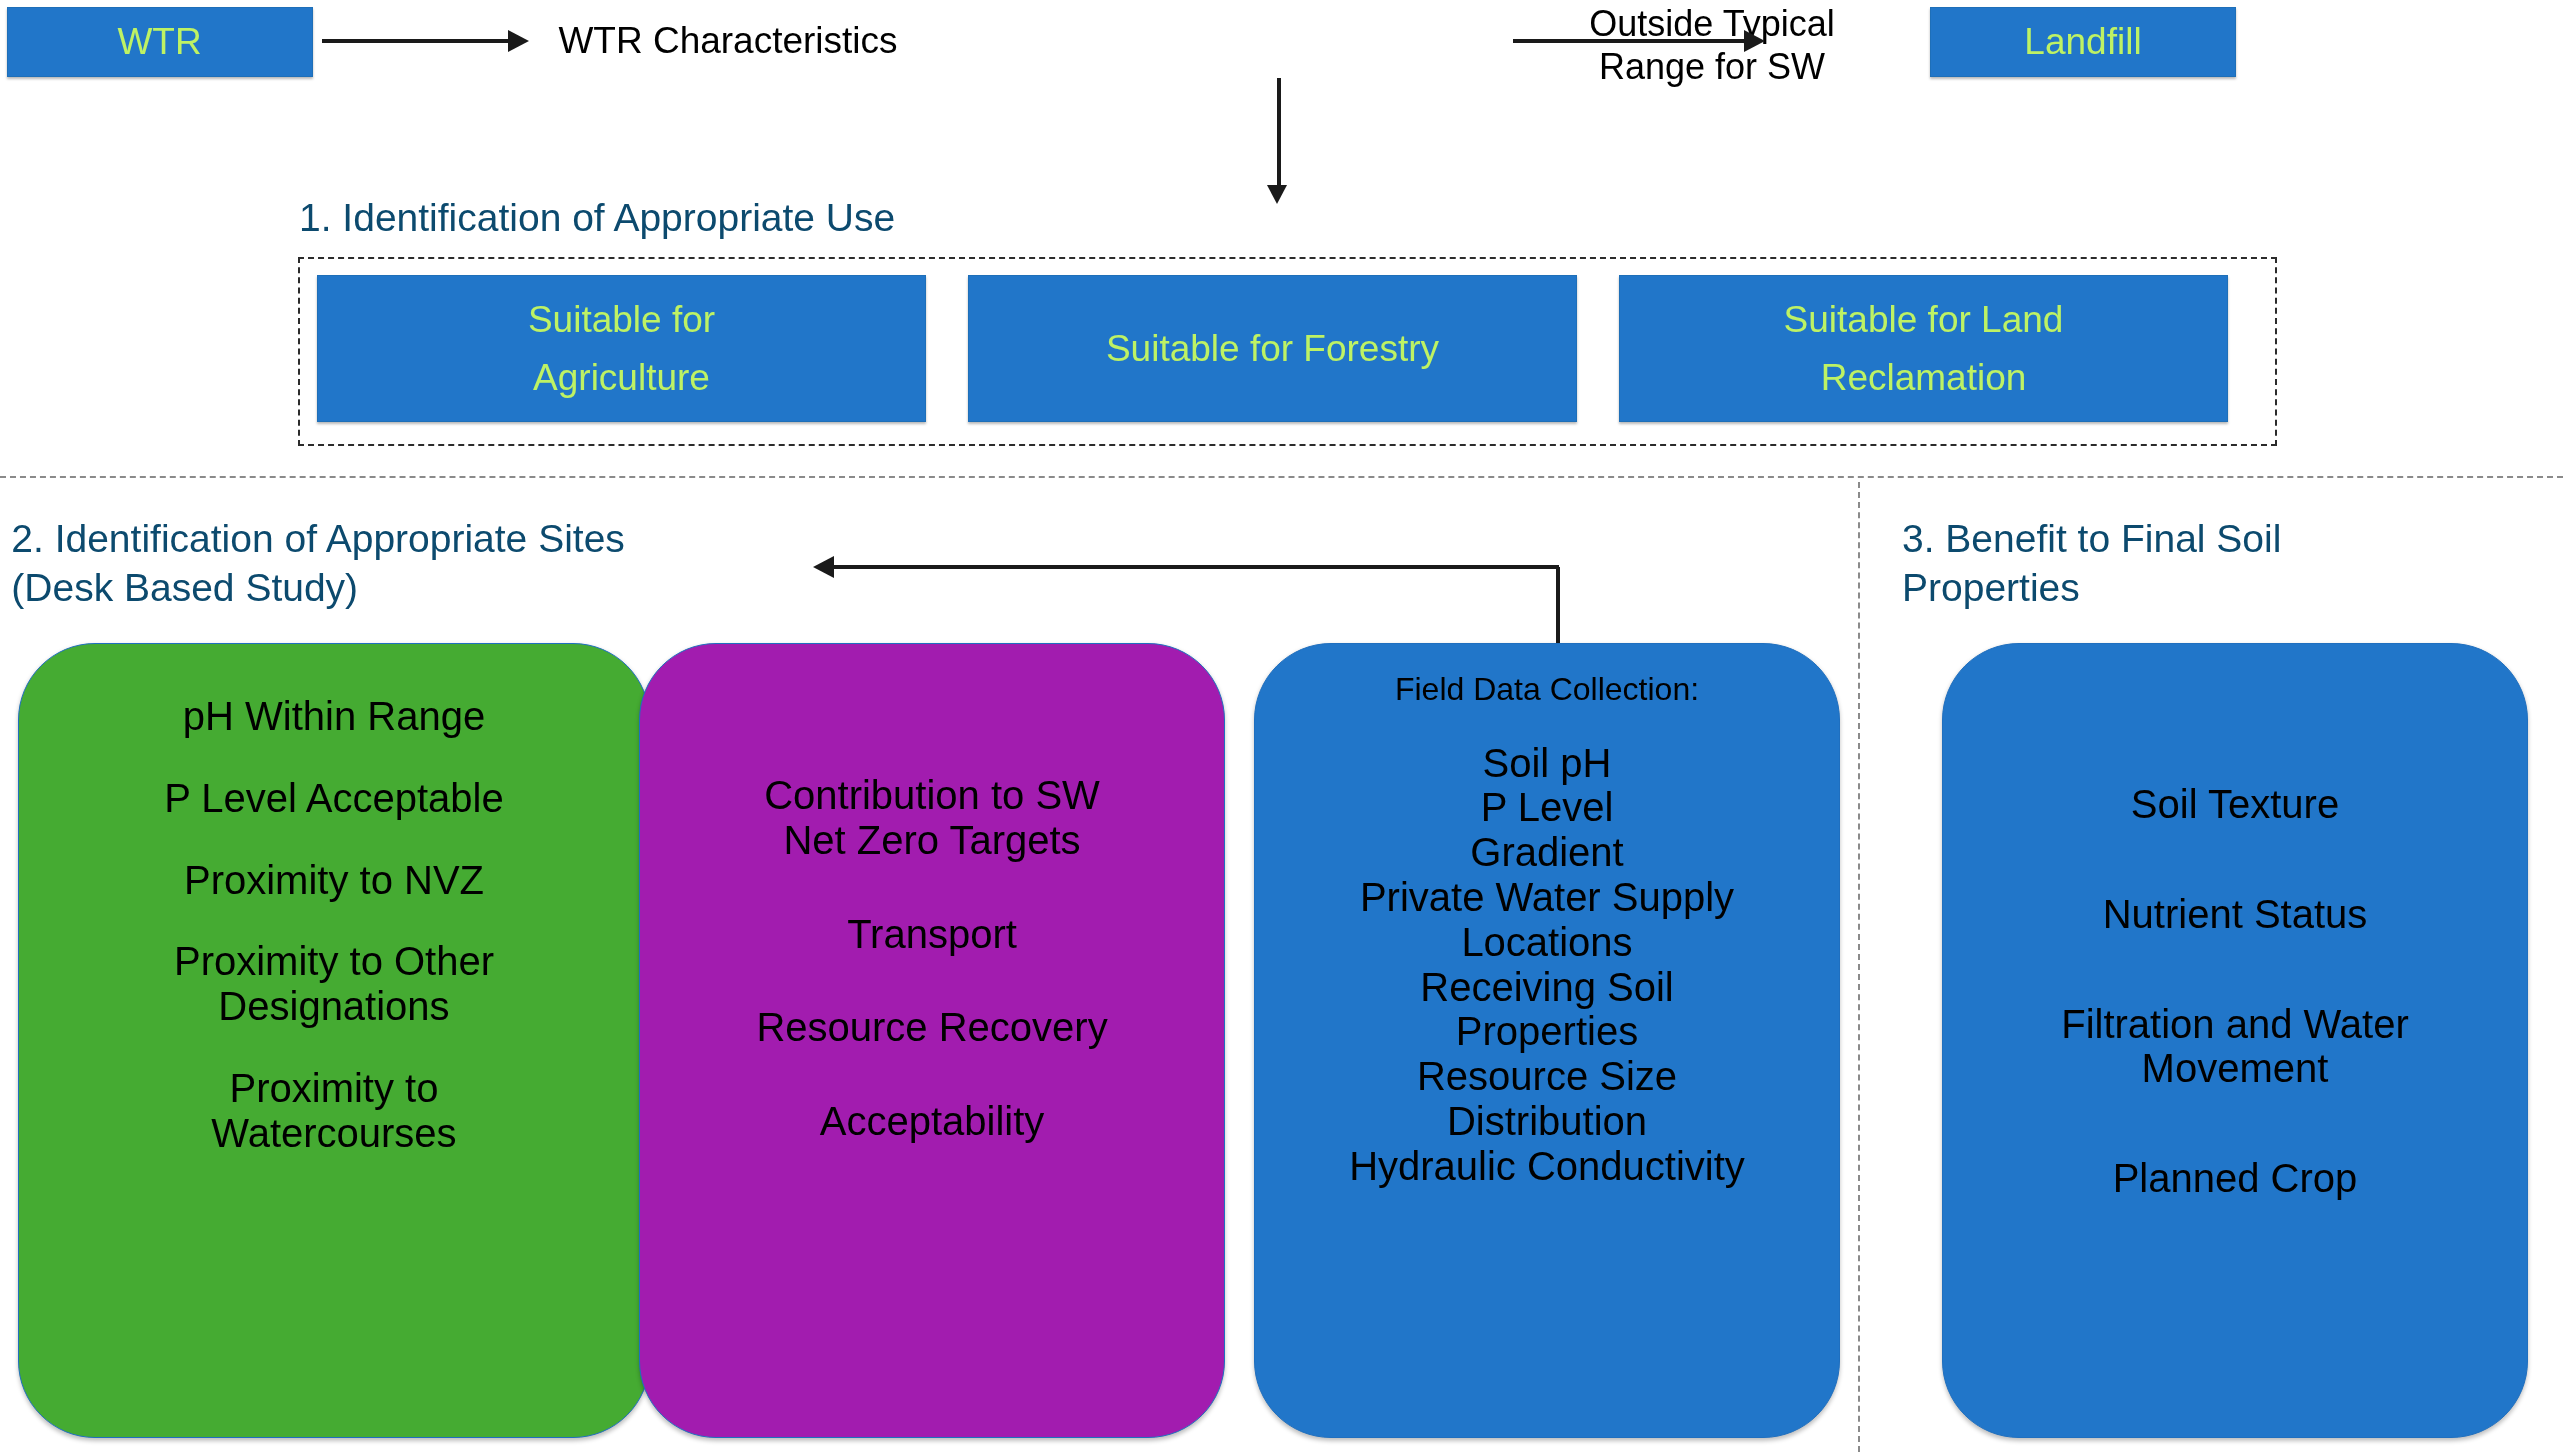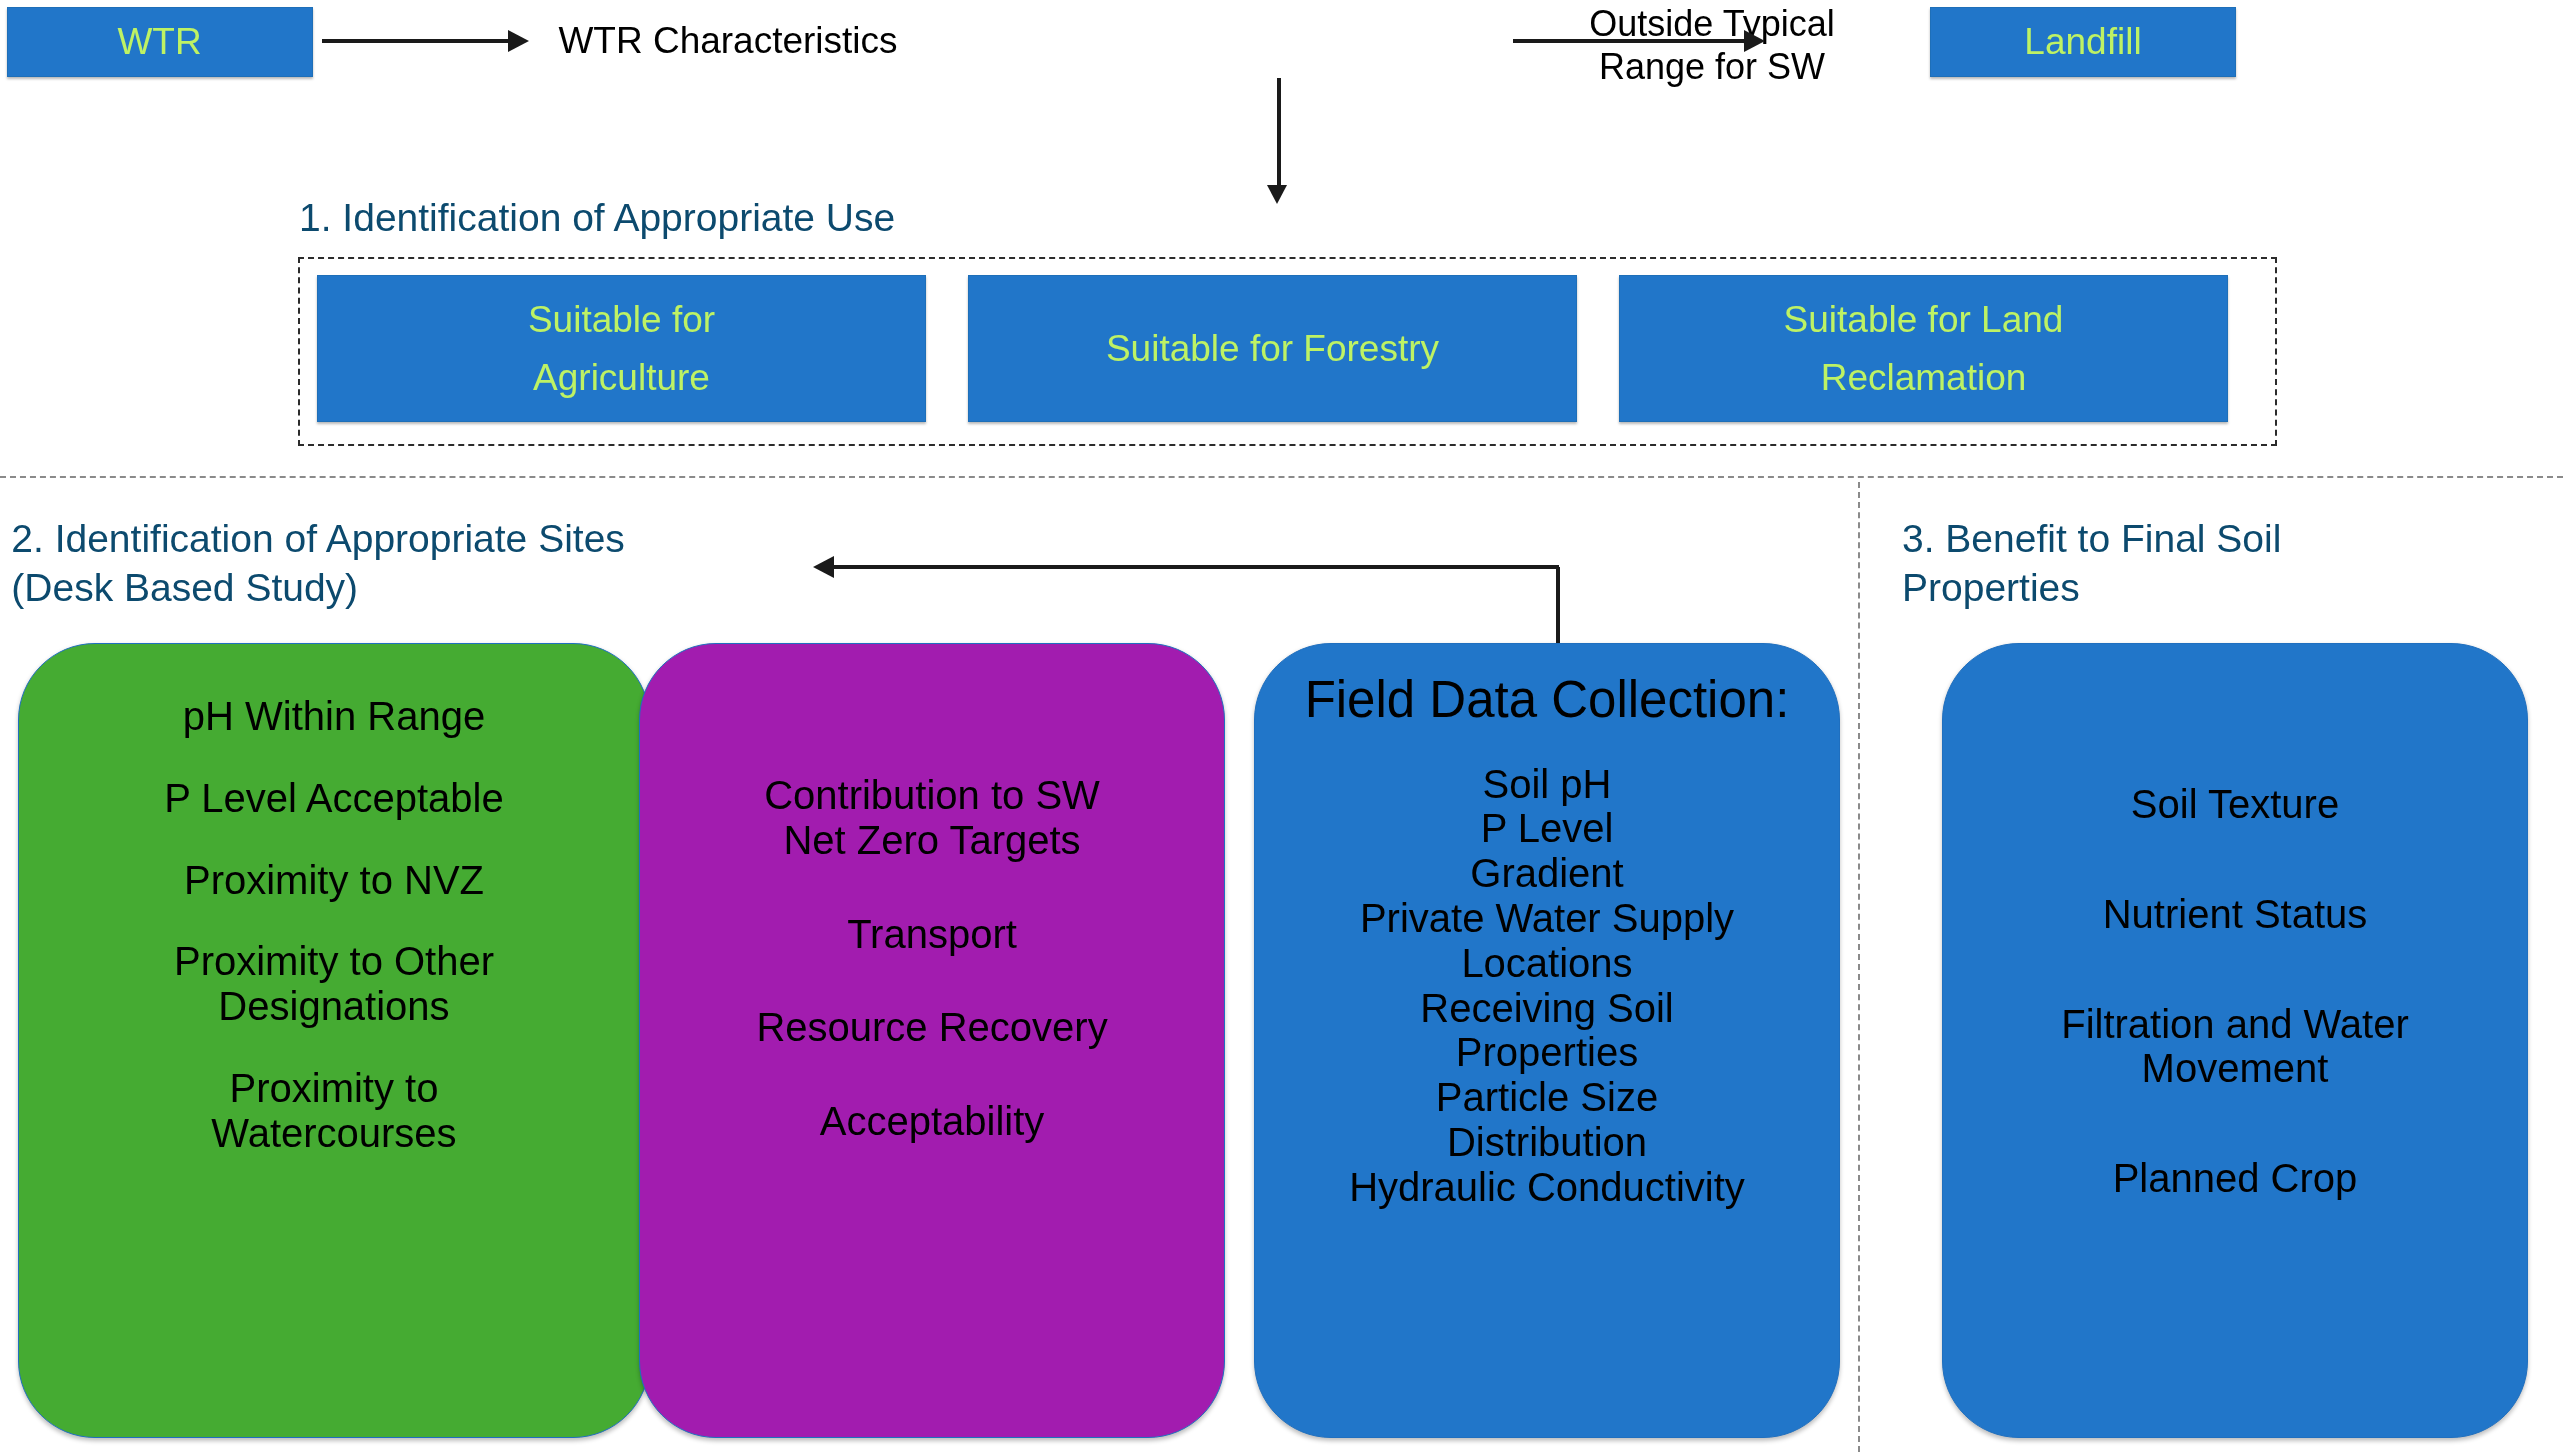--- a/index.html
+++ b/index.html
@@ -98,21 +98,21 @@
     box-shadow:0 2.4px 4px rgba(0,0,0,.25);
     padding:0 14.6px;
     box-sizing:border-box;
     overflow:hidden;
   }
   .round-col.green{background:#45AB32;}
   .round-col.amber{background:#a21caf;}
   .round-col.blue {background:#2176C9;}
 
   .col-title{
-    font-size:51px;
+    font-size:32px;
     line-height:1.1;
     margin-top:27.5px;
     white-space:pre-line;
   }
   .col-list{
     width:100%;
     display:flex;flex-direction:column;align-items:center;
   }
   .col-list .item{
     font-size:40px;
@@ -209,21 +209,21 @@
   <div class="round-col blue blue-field" style="left:1254px;top:643px;width:586px;height:795px;">
     <div class="col-title">Field Data Collection:</div>
     <div class="col-list">
       <div class="item">Soil pH</div>
       <div class="item">P Level</div>
       <div class="item">Gradient</div>
       <div class="item">Private Water Supply</div>
       <div class="item">Locations</div>
       <div class="item">Receiving Soil</div>
       <div class="item">Properties</div>
-      <div class="item">Particle Size</div>
+      <div class="item">Resource Size</div>
       <div class="item">Distribution</div>
       <div class="item">Hydraulic Conductivity</div>
     </div>
   </div>
 
   <div class="sec-head" style="left:1902px;top:515px;width:647px;">3. Benefit to Final Soil
 Properties</div>
 
   <div class="round-col blue blue-soil" style="left:1942px;top:643px;width:586px;height:795px;">
     <div class="col-list">

